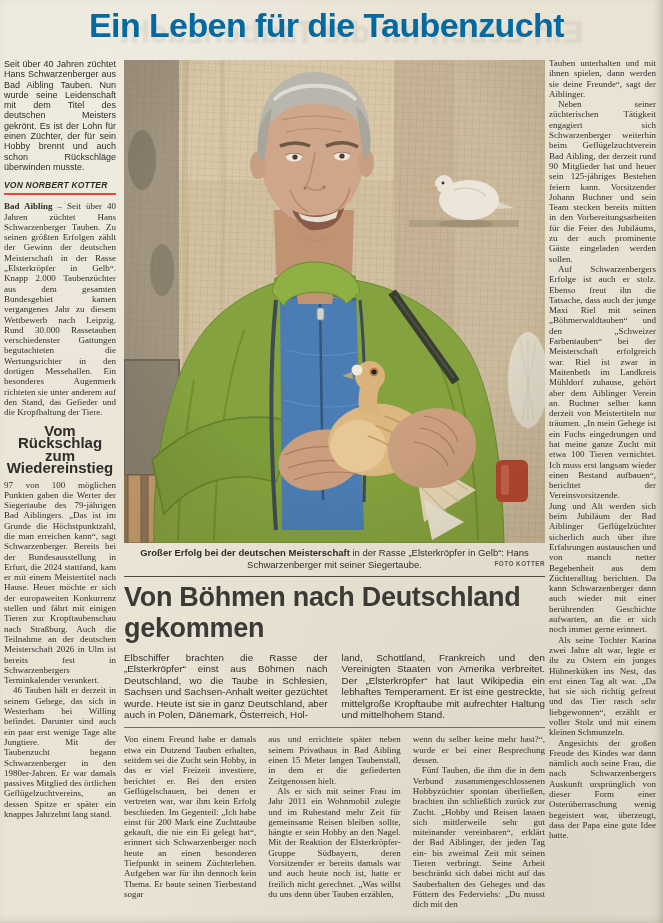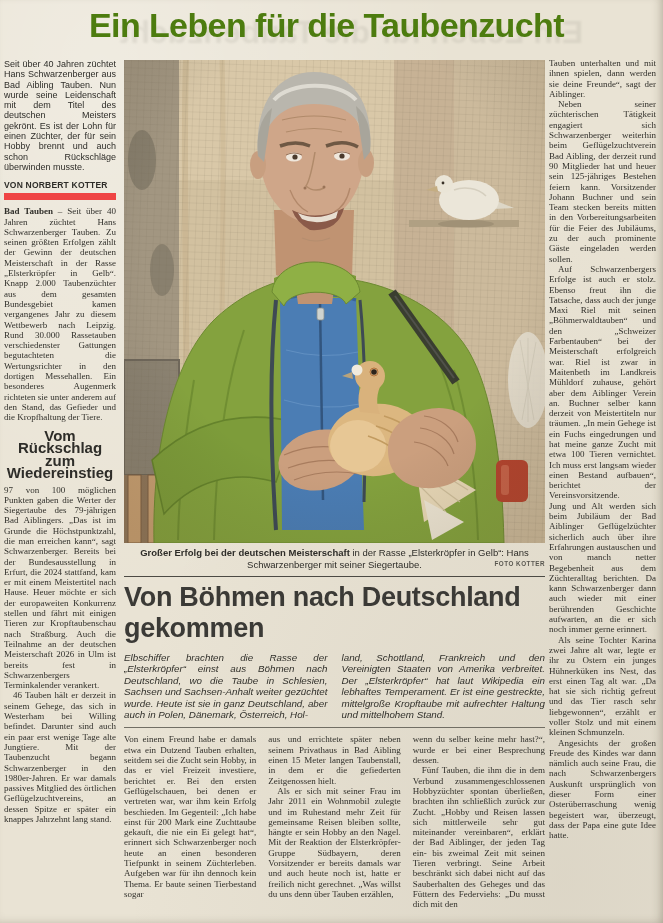--- a/index.html
+++ b/index.html
@@ -18,41 +18,42 @@
   }
   .ghost-headline{
     position:absolute; top:14px; left:40px; right:0; text-align:center; margin:0;
     font-family:"Liberation Sans", sans-serif; font-weight:bold; font-size:32px;
     color:#8d8a7e; opacity:.16; transform:scaleX(-1); filter:blur(1.2px);
     white-space:nowrap; pointer-events:none;
   }
   .headline{
     position:absolute; top:6px; left:0; right:10px; margin:0; text-align:center;
     font-family:"Liberation Sans", sans-serif; font-weight:bold; font-size:34px;
-    letter-spacing:-0.6px; color:#4d7c0f;
+    letter-spacing:-0.6px; color:#0369a1;
   }
   
   .col-left  { position:absolute; left:4px;  top:59px; width:112px; bottom:6px; overflow:hidden; }
   .col-main  { position:absolute; left:124px; top:60px; width:421px; bottom:0; overflow:hidden; }
   .col-right { position:absolute; left:549px; top:58px; width:107px; bottom:8px; overflow:hidden; }
 
   .serif p{
     font-size:9px; line-height:10.3px; text-align:justify; margin:0;
     hyphens:auto; -webkit-hyphens:auto;
   }
   .serif p + p { text-indent:9px; }
 
   .lead{
     font-family:"Liberation Sans", sans-serif; font-size:10px; line-height:11.7px;
     margin:0; color:#2e2d29; text-align:left;
   }
   .byline{
     font-family:"Liberation Sans", sans-serif; font-weight:bold; font-size:8.5px;
     letter-spacing:.2px; color:#2e2d29; margin:8px 0 6px; padding-bottom:3px;
-    border-bottom:7px solid #ef4444;
+    border-bottom:2px solid #ef4444;
+    font-style:italic;
   }
   .subhead{
     font-family:"Liberation Sans", sans-serif; font-weight:bold; font-size:15px;
     line-height:12.5px; text-align:center; margin:7px 0 5px; color:#2e2d29;
   }
   
   .photo{ width:421px; height:483px; margin:0; display:block; }
   .photo svg{ display:block; }
   .caption{
     position:relative; margin-top:4px; font-family:"Liberation Sans", sans-serif;
@@ -61,39 +62,39 @@
   .caption .credit{
     position:absolute; right:0; bottom:1px; font-size:6.3px; letter-spacing:.5px;
     color:#595750; font-weight:bold;
   }
   .rule{ border:0; border-top:1px solid #4c4a44; margin:6px 0 5px; }
   .rule-thin{ border:0; border-top:1px solid #716e64; margin:7px 0 6px; }
   .section-headline{
     font-family:"Liberation Sans", sans-serif; font-weight:bold; font-size:27px;
     letter-spacing:-0.3px; margin:2px 0 8px; color:#3b3a36;
   }
-  .intro-cols{ display:flex; gap:14px;font-style:italic; }
+  .intro-cols{ display:flex; gap:14px; }
   .intro-cols .icol{
     flex:1; font-family:"Liberation Sans", sans-serif; font-size:9.8px;
     line-height:11.4px; text-align:justify; hyphens:auto;
   }
   .three-cols{ display:flex; gap:12px; height:230px; overflow:hidden; }
   .three-cols .col{ flex:1; }
   .cont p:first-child{ text-indent:0; }
 </style>
 </head>
 <body>
 
 <p class="ghost-headline">Ein Leben für die Taubenzucht</p>
 <h1 class="headline">Ein Leben für die Taubenzucht</h1>
 
 <aside class="col-left serif">
   <p class="lead">Seit über 40 Jahren züchtet Hans Schwarzenberger aus Bad Aibling Tauben. Nun wurde seine Leidenschaft mit dem Titel des deutschen Meisters gekrönt. Es ist der Lohn für einen Züchter, der für sein Hobby brennt und auch schon Rückschläge überwinden musste.</p>
   <div class="byline">VON NORBERT KOTTER</div>
-  <p><b>Bad Tauben</b>
+  <p><b>Bad Aibling</b>
     <span>– Seit über 40 Jahren züchtet Hans Schwarzenberger Tauben. Zu seinen größten Erfolgen zählt der Gewinn der deutschen Meisterschaft in der Rasse „Elsterkröpfer in Gelb“. Knapp 2.000 Taubenzüchter aus dem gesamten Bundesgebiet kamen vergangenes Jahr zu diesem Wettbewerb nach Leipzig. Rund 30.000 Rassetauben verschiedenster Gattungen begutachteten die Wertungsrichter in den dortigen Messehallen. Ein besonderes Augenmerk richteten sie unter anderem auf den Stand, das Gefieder und die Kropfhaltung der Tiere.</span></p>
   <h3 class="subhead">Vom Rückschlag zum Wiedereinstieg</h3>
   <div class="flow">
       <p>97 von 100 möglichen Punkten gaben die Werter der Siegertaube des 79-jährigen Bad Aiblingers. „Das ist im Grunde die Höchstpunktzahl, die man erreichen kann“, sagt Schwarzenberger. Bereits bei der Bundesausstellung in Erfurt, die 2024 stattfand, kam er mit einem Meistertitel nach Hause. Heuer möchte er sich der europaweiten Konkurrenz stellen und fährt mit einigen Tieren zur Kropftaubenschau nach Straßburg. Auch die Teilnahme an der deutschen Meisterschaft 2026 in Ulm ist bereits fest in Schwarzenbergers Terminkalender verankert.</p>
       <p>46 Tauben hält er derzeit in seinem Gehege, das sich in Westerham bei Willing befindet. Darunter sind auch ein paar erst wenige Tage alte Jungtiere. Mit der Taubenzucht begann Schwarzenberger in den 1980er-Jahren. Er war damals passives Mitglied des örtlichen Geflügelzuchtvereins, an dessen Spitze er später ein knappes Jahrzehnt lang stand.</p>
     </div>
 </aside>
 
 <div class="col-main">
   <figure class="photo">

